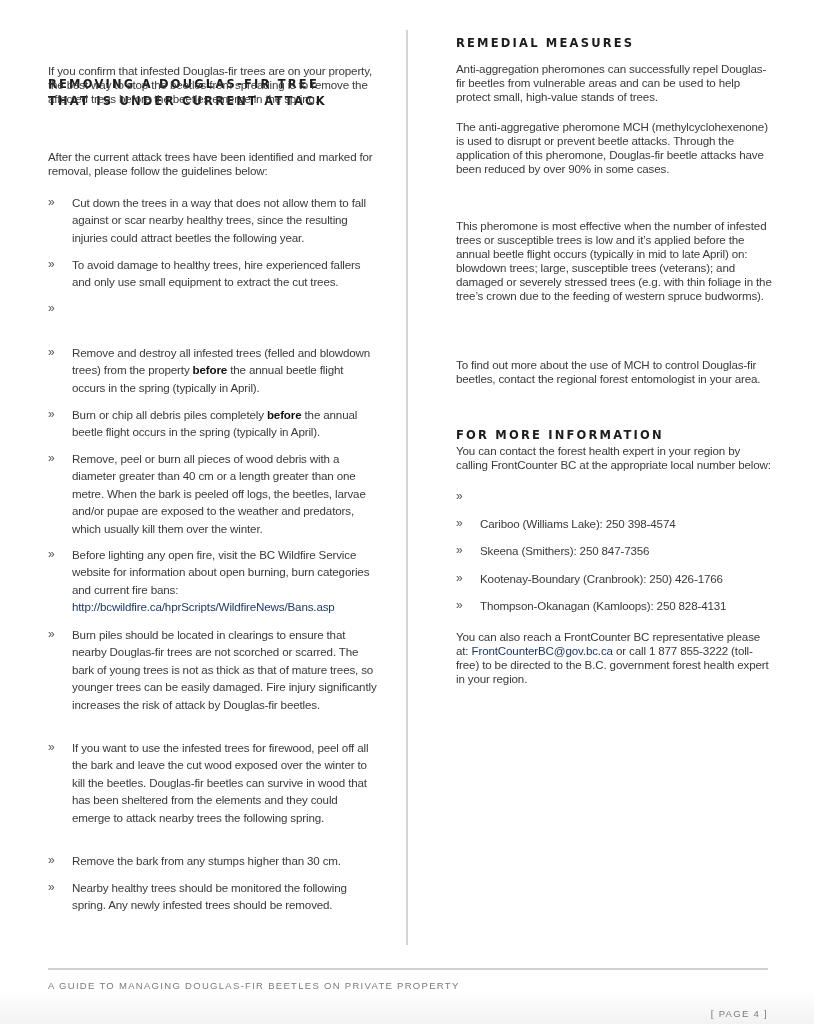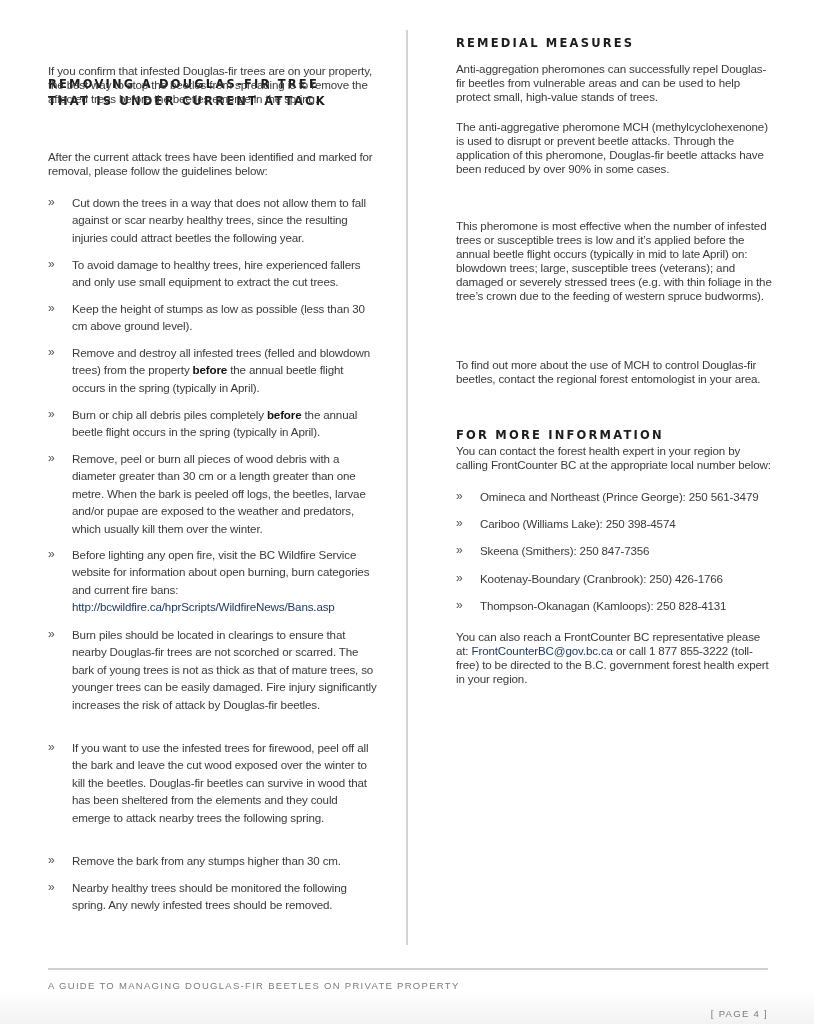--- a/index.html
+++ b/index.html
@@ -47,36 +47,35 @@
     <span>Cut down the trees in a way that does not allow them to fall against or scar nearby healthy trees, since the resulting injuries could attract beetles the following year.</span>
   </div>
 
   <div class="bul" style="position:absolute; top:256px; width:306px;">
     <span class="mark">»</span>
     <span>To avoid damage to healthy trees, hire experienced fallers and only use small equipment to extract the cut trees.</span>
   </div>
 
   <div class="bul" style="position:absolute; top:300px; width:306px;">
     <span class="mark">»</span>
-    <span>Keep the height of stumps as low as possible (less than 30 cm above ground level).</span>
   </div>
 
   <div class="bul" style="position:absolute; top:344px; width:306px;">
     <span class="mark">»</span>
     <span>Remove and destroy all infested trees (felled and blowdown trees) from the property </span><b>before</b><span> the annual beetle flight occurs in the spring (typically in April).</span>
   </div>
 
   <div class="bul" style="position:absolute; top:406px; width:306px;">
     <span class="mark">»</span>
     <span>Burn or chip all debris piles completely </span><b>before</b><span> the annual beetle flight occurs in the spring (typically in April).</span>
   </div>
 
   <div class="bul" style="position:absolute; top:450px; width:306px;">
     <span class="mark">»</span>
-    <span>Remove, peel or burn all pieces of wood debris with a diameter greater than 30 cm or a length greater than one metre. When the bark is peeled off logs, the beetles, larvae and/or pupae are exposed to the weather and predators, which usually kill them over the winter.</span>
+    <span>Remove, peel or burn all pieces of wood debris with a diameter greater than 40 cm or a length greater than one metre. When the bark is peeled off logs, the beetles, larvae and/or pupae are exposed to the weather and predators, which usually kill them over the winter.</span>
   </div>
 
   <div class="bul" style="position:absolute; top:546px; width:310px;">
     <span class="mark">»</span>
     <span>Before lighting any open fire, visit the BC Wildfire Service website for information about open burning, burn categories and current fire bans:</span><br>
     <a class="link">http://bcwildfire.ca/hprScripts/WildfireNews/Bans.asp</a>
   </div>
 
   <div class="bul" style="position:absolute; top:626px; width:306px;">
     <span class="mark">»</span>
@@ -106,21 +105,20 @@
   <p class="p" style="position:absolute; top:62px; width:318px;">Anti-aggregation pheromones can successfully repel Douglas-fir beetles from vulnerable areas and can be used to help protect small, high-value stands of trees.</p>
   <p class="p" style="position:absolute; top:120px; width:318px;">The anti-aggregative pheromone MCH (methylcyclohexenone) is used to disrupt or prevent beetle attacks. Through the application of this pheromone, Douglas-fir beetle attacks have been reduced by over 90% in some cases.</p>
   <p class="p" style="position:absolute; top:219px; width:318px;">This pheromone is most effective when the number of infested trees or susceptible trees is low and it’s applied before the annual beetle flight occurs (typically in mid to late April) on: blowdown trees; large, susceptible trees (veterans); and damaged or severely stressed trees (e.g. with thin foliage in the tree’s crown due to the feeding of western spruce budworms).</p>
   <p class="p" style="position:absolute; top:358px; width:318px;">To find out more about the use of MCH to control Douglas-fir beetles, contact the regional forest entomologist in your area.</p>
 
   <p class="heading" style="position:absolute; top:427px;">FOR MORE INFORMATION</p>
   <p class="p" style="position:absolute; top:444px; width:318px;">You can contact the forest health expert in your region by calling FrontCounter BC at the appropriate local number below:</p>
 
   <div class="bul" style="position:absolute; top:488px; width:318px;">
     <span class="mark">»</span>
-    <span>Omineca and Northeast (Prince George): 250 561-3479</span>
   </div>
   <div class="bul" style="position:absolute; top:515px; width:318px;">
     <span class="mark">»</span>
     <span>Cariboo (Williams Lake): 250 398-4574</span>
   </div>
   <div class="bul" style="position:absolute; top:542px; width:318px;">
     <span class="mark">»</span>
     <span>Skeena (Smithers): 250 847-7356</span>
   </div>
   <div class="bul" style="position:absolute; top:570px; width:318px;">

